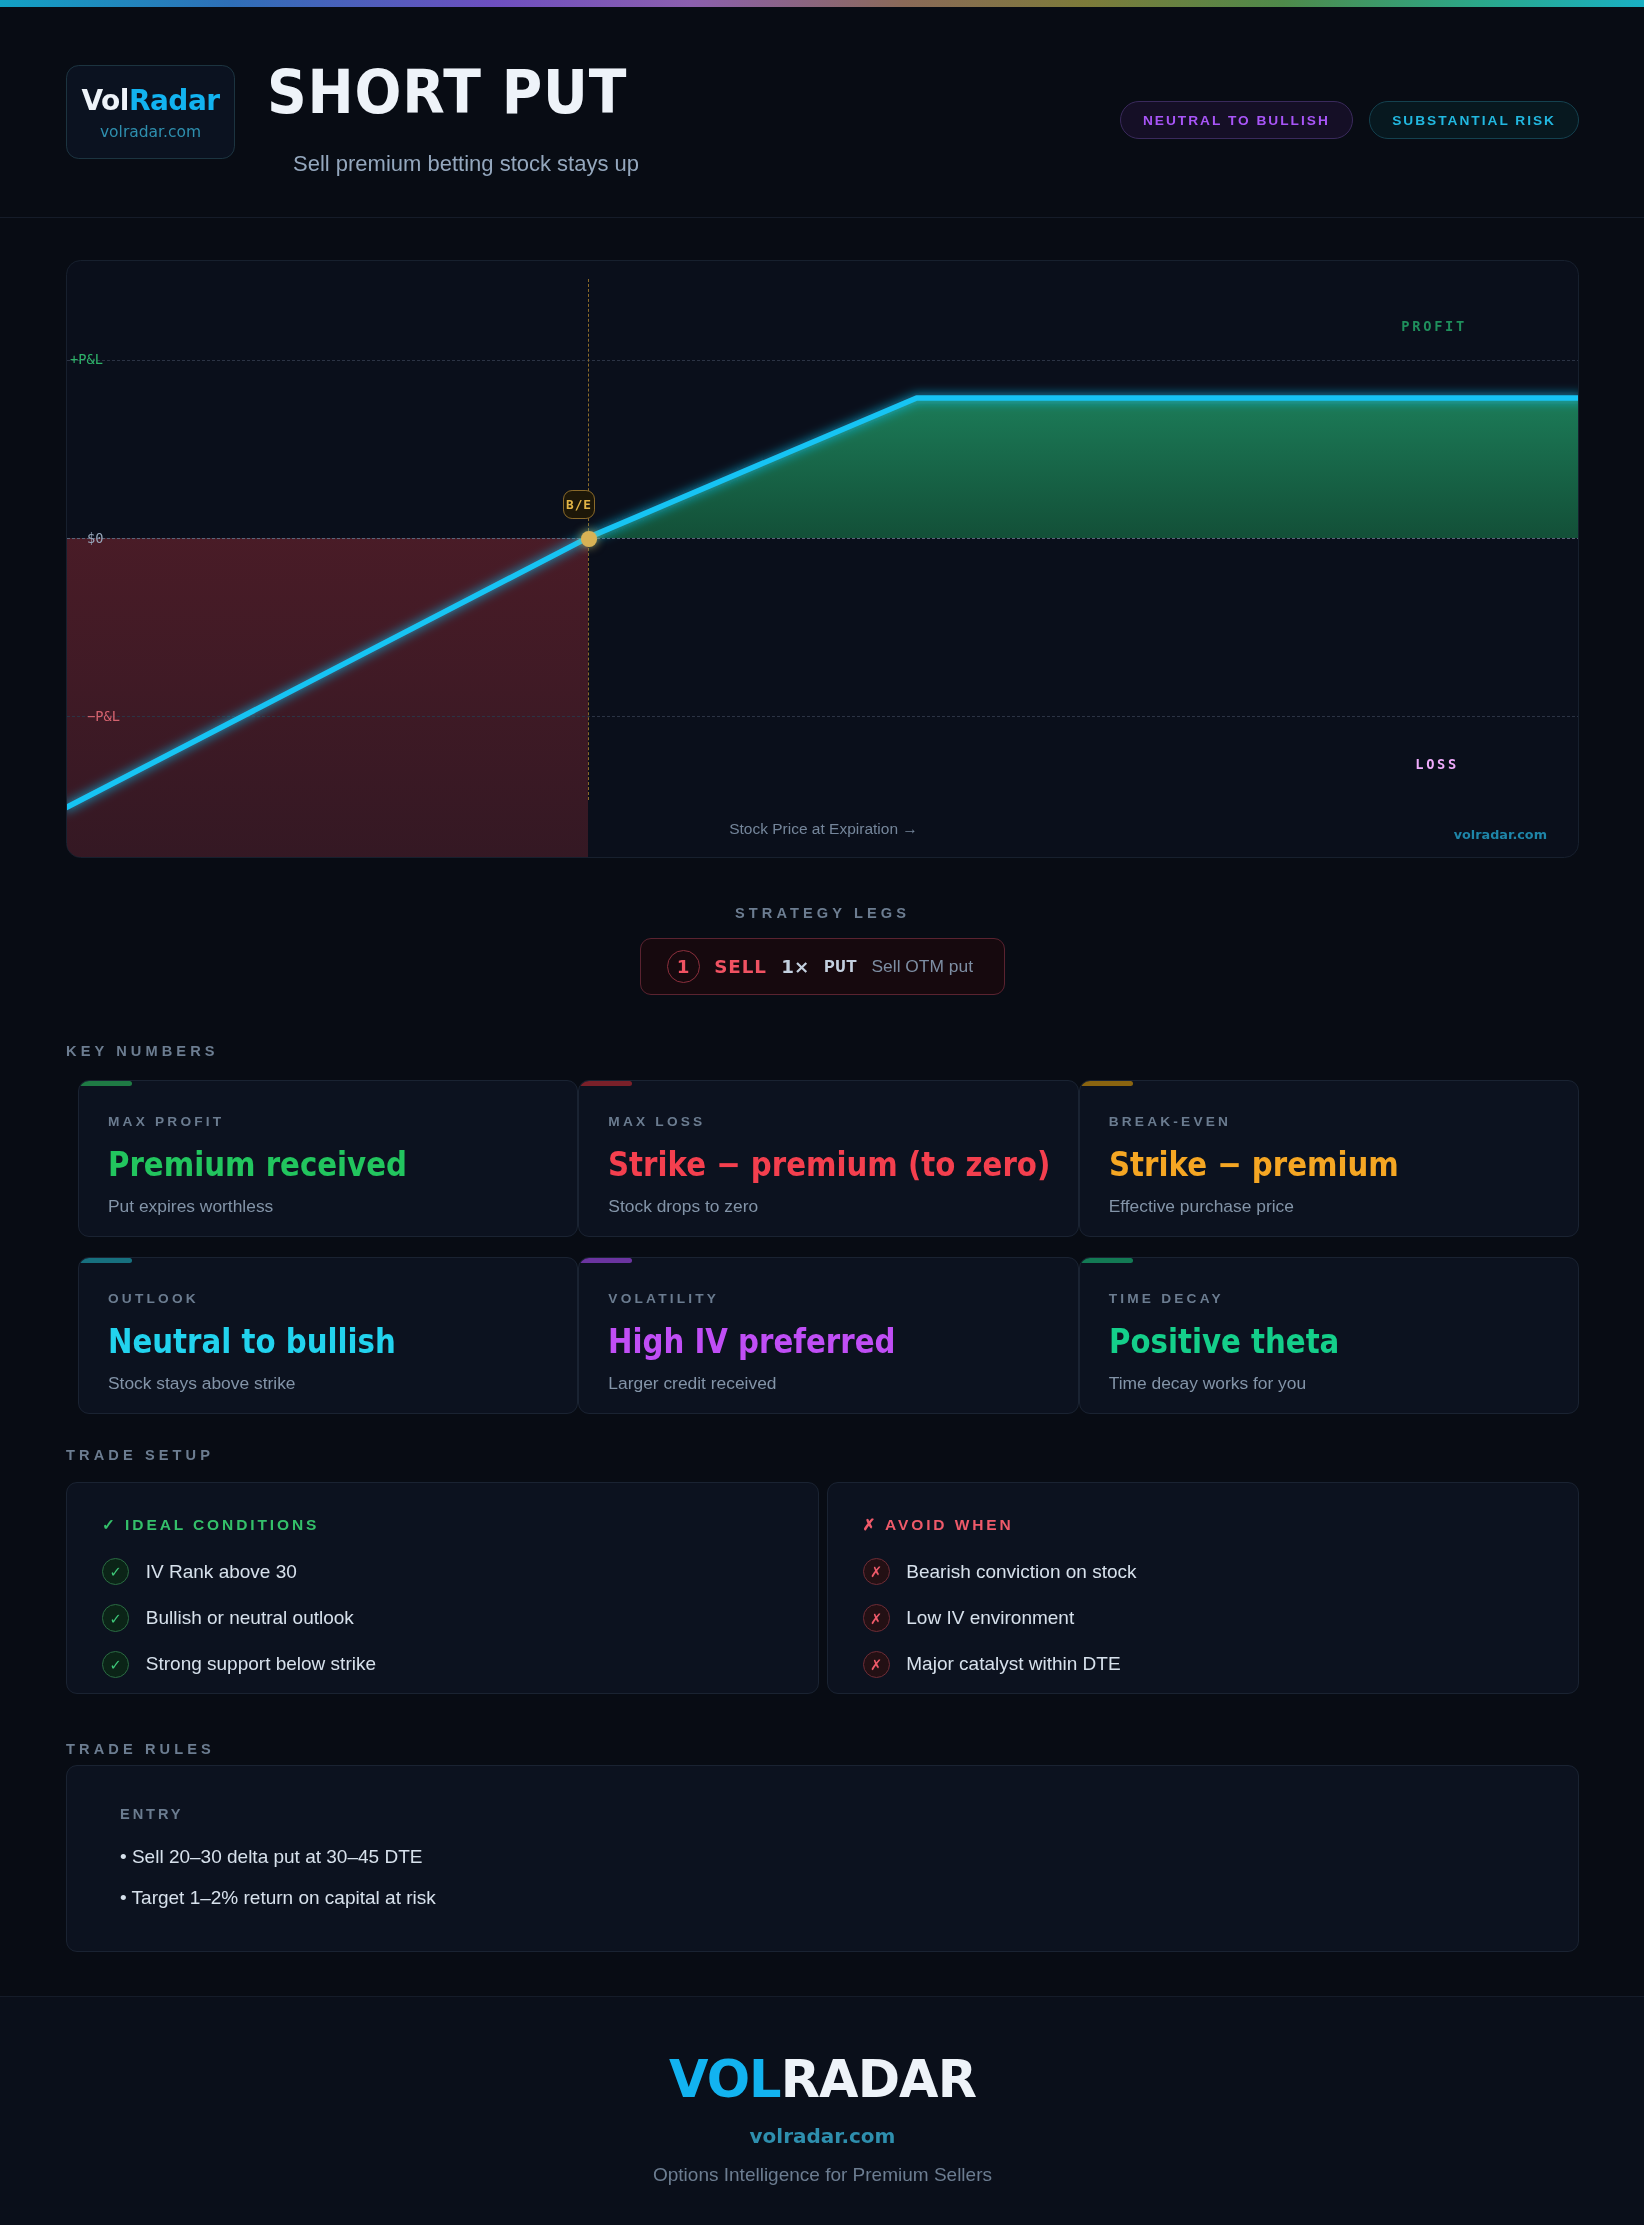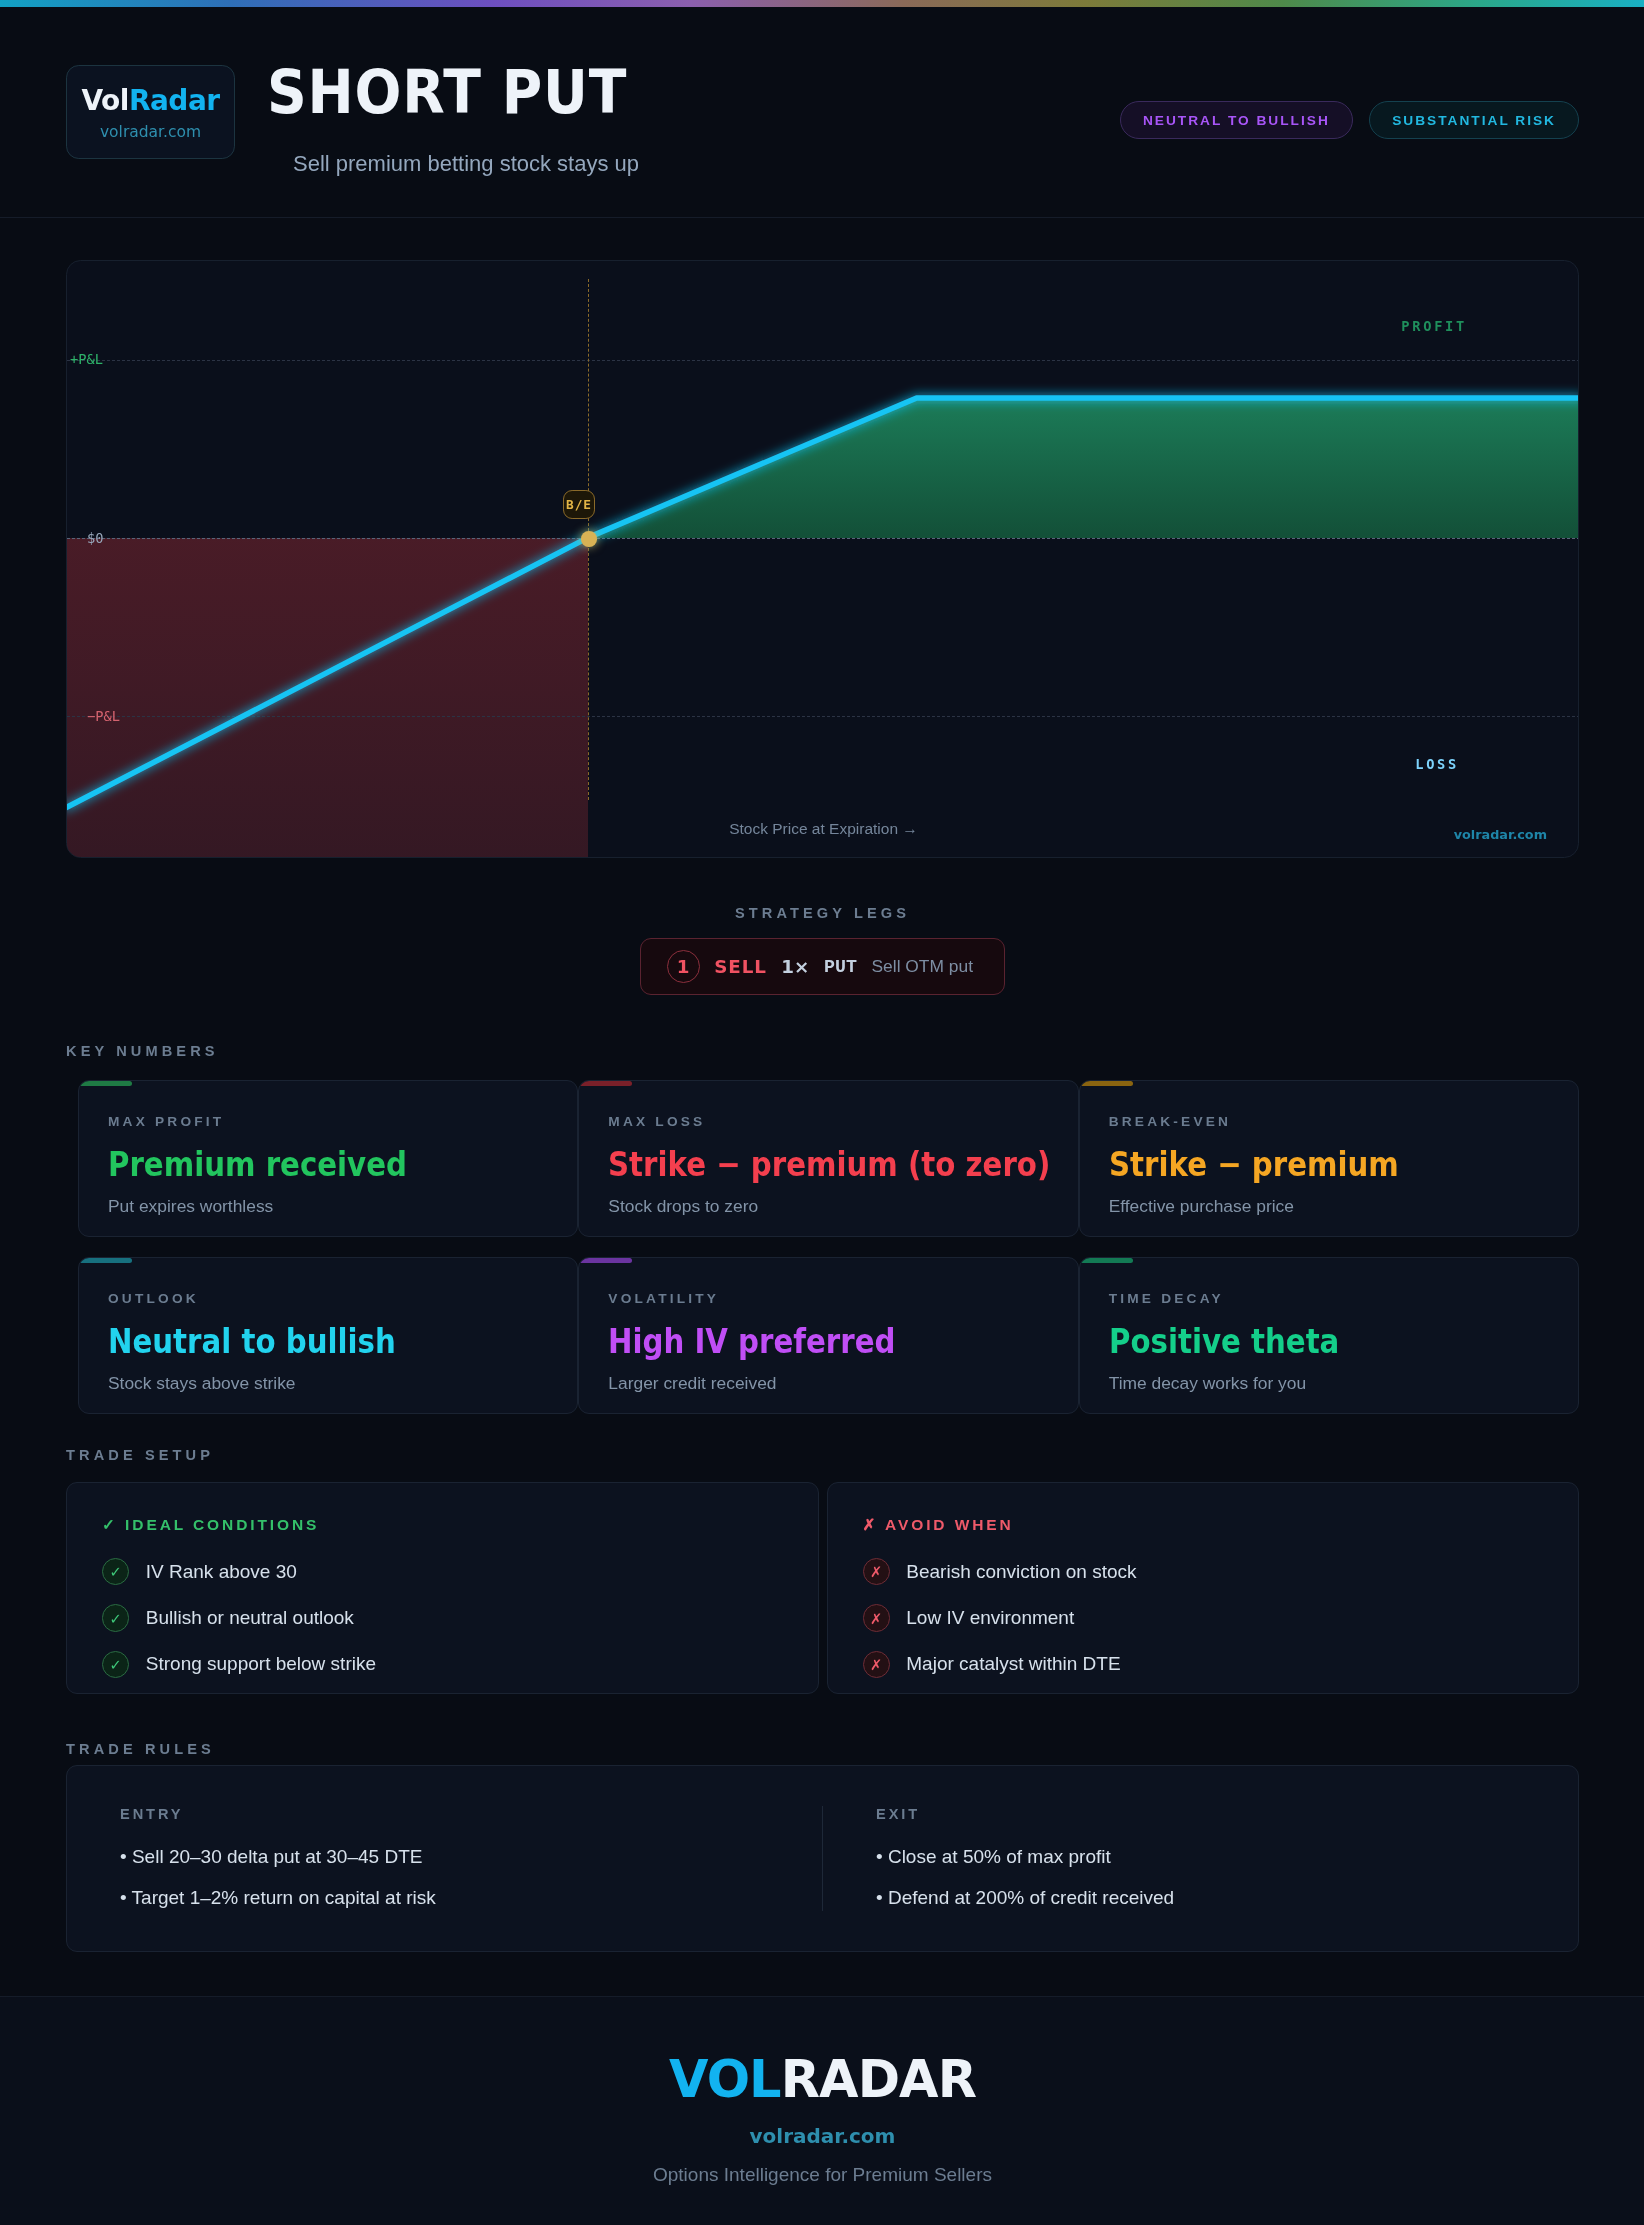--- a/index.html
+++ b/index.html
@@ -235,21 +235,21 @@
             </feMerge>
         </filter>
       </defs>
       <polyline points="-4,600 570,303 930,150 1660,150" fill="none" stroke="#18c4f4" stroke-width="6" filter="url(#glow)" stroke-linejoin="round"></polyline>
     </svg>
 
     <div class="be-pill" style="left:496px; top:229px;">B/E</div>
     <div class="be-dot" style="left:514px; top:270px;"></div>
 
     <div class="corner-lbl" style="right:111px; top:57px; color:#1f8f5c;">PROFIT</div>
-    <div class="corner-lbl" style="right:119px; top:495px; color:#7dd3fc;">LOSS</div>
+    <div class="corner-lbl" style="right:119px; top:495px; color:#f0abfc;">LOSS</div>
 
     <div class="xaxis-lbl">Stock Price at Expiration →</div>
     <div class="wm">volradar.com</div>
   </div>
 </div>
 
 <div class="sec-label center" style="top:905px;">STRATEGY LEGS</div>
 <div class="leg">
   <div class="leg-num">1</div>
   <div class="leg-act">SELL</div>
@@ -336,25 +336,20 @@
   </div>
 </div>
 
 <div class="sec-label" style="left:66px; top:1741px;">TRADE RULES</div>
 <div class="rules">
   <div class="rcol">
     <div class="rlabel">ENTRY</div>
     <div class="ritem">• Sell 20–30 delta put at 30–45 DTE</div>
     <div class="ritem">• Target 1–2% return on capital at risk</div>
   </div>
-  <div class="rcol">
-    <div class="rlabel">EXIT</div>
-    <div class="ritem">• Close at 50% of max profit</div>
-    <div class="ritem">• Defend at 200% of credit received</div>
-  </div>
 </div>
 
 <div class="footer">
   <div class="flogo"><span class="a">VOL</span><span class="b">RADAR</span></div>
   <div class="fsite">volradar.com</div>
   <div class="ftag">Options Intelligence for Premium Sellers</div>
 </div>
 
 
 </body></html>

